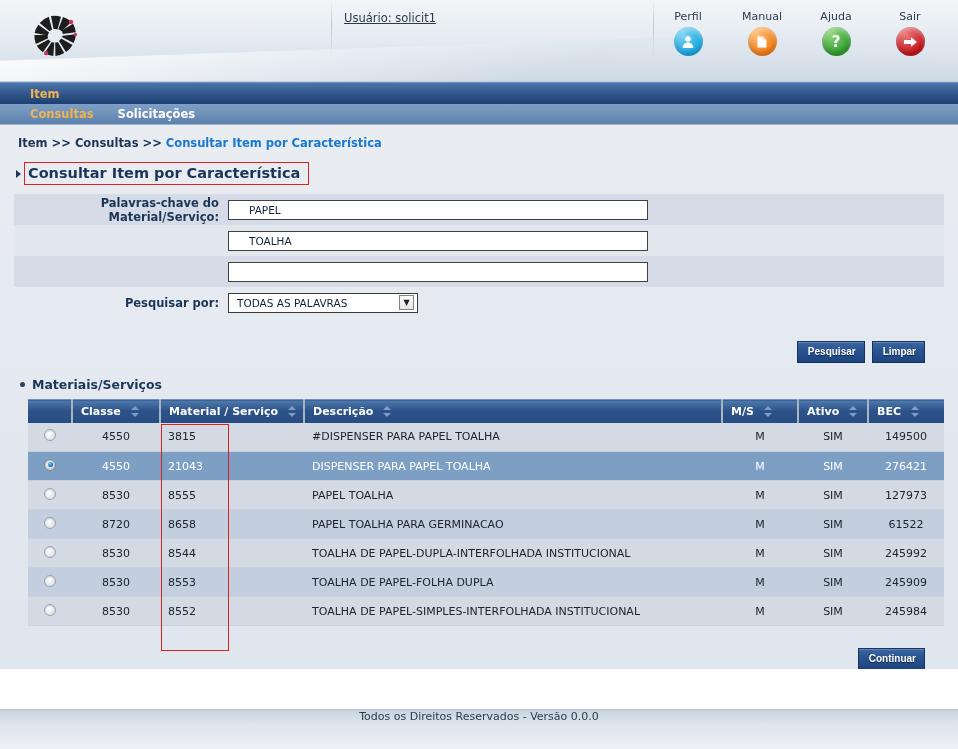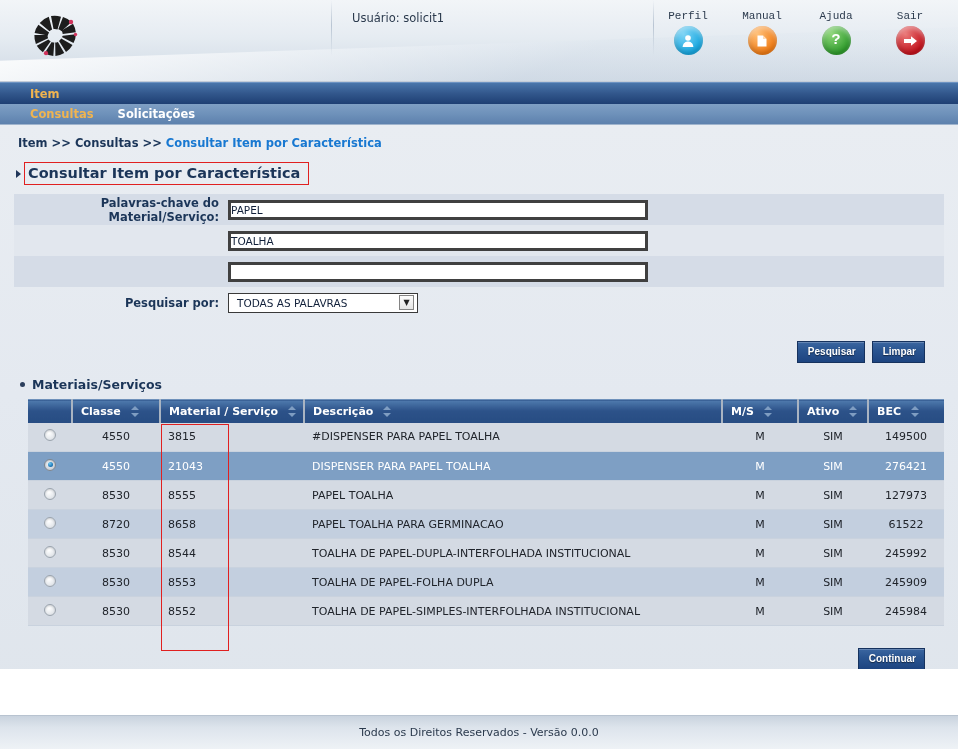--- a/index.html
+++ b/index.html
@@ -54,29 +54,29 @@
     font-style: italic;
     font-weight: bold;
     font-size: 20px;
     color:#3b5f92;
     letter-spacing:-.2px;
     line-height:1.02;
   }
   .logo-main .amp { font-size:13px; font-style:italic; }
 
   .user-label {
-    position:absolute; left:352px; top:11px;
-    font-size:11.5px; color:#2b3a4d;
+    position:absolute; left:344px; top:11px;
+    font-size:11.5px; color:#2b3a4d;text-decoration:underline;
   }
 
   .top-links {
     position:absolute; right:22px; top:10px;
     display:flex; gap:22px;
   }
-  .top-link { width:52px; text-align:center; cursor:pointer;font-family:Liberation Mono, monospace; }
+  .top-link { width:52px; text-align:center; cursor:pointer; }
   .top-link .tl-label {
     font-size:11px; color:#2b3a4d; display:block; margin-bottom:4px;
   }
   .tl-icon {
     width:29px; height:29px; border-radius:50%;
     margin:0 auto; position:relative;
     display:flex; align-items:center; justify-content:center;
     color:#fff; font-size:15px; font-weight:bold;
     box-shadow: inset 0 -3px 5px rgba(0,0,0,.18), inset 0 3px 4px rgba(255,255,255,.45);
   }
@@ -145,25 +145,25 @@
   }
   .form-row.shade  { background:#d5dce7; }
   .form-row.shade2 { background:#e2e7ee; }
   .form-label {
     width:214px; text-align:right;
     font-size:11.5px; font-weight:bold; color:#1b3558;
     padding-right:9px;
   }
   .form-row input[type=text] {
     width:420px; height:20px;
-    border:3px solid #404040;
+    border:1px solid #404040;
     background:#fff;
     font-family:"DejaVu Sans","Liberation Sans",sans-serif;
     font-size:10.5px; color:#11203a;
-    padding:1px 0;
+    padding:1px 20px;
     outline:none;
   }
   .select-box {
     width:190px; height:20px;
     border:1px solid #3a3a3a;
     background:#fff;
     display:flex; align-items:center;
     font-size:10.5px; color:#11203a;
     padding-left:8px; padding-right:2px;
     cursor:pointer;
@@ -284,24 +284,24 @@
   .whitecard {
     position:absolute;
     left:0; right:0; bottom:0; height:80px;
     background:#ffffff;
     border-top:none;
   }
 
   
   .footer {
     position:absolute;
-    left:0; bottom:0; width:958px; height:34px;
+    left:0; bottom:0; width:958px; height:40px;
     background: linear-gradient(180deg,#c9d3de 0%, #dde4ec 35%, #eef2f6 100%);
     border-top:1px solid #b8c3d0;
-    display:flex; align-items:center; justify-content:center;
+    display:flex; justify-content:center;
     font-size:11px; color:#2b3a4d;
   }
 </style>
 </head>
 <body>
 
 <div class="page">
 
   <div class="header">
     <div class="hdr-divider d1"></div>

